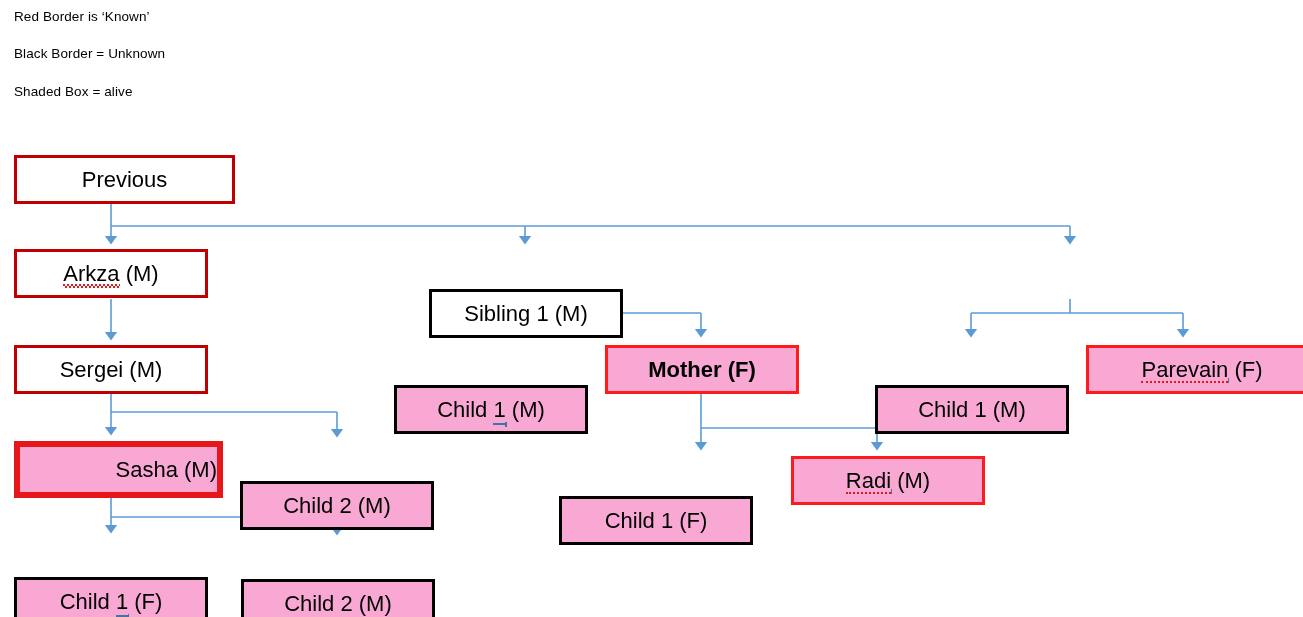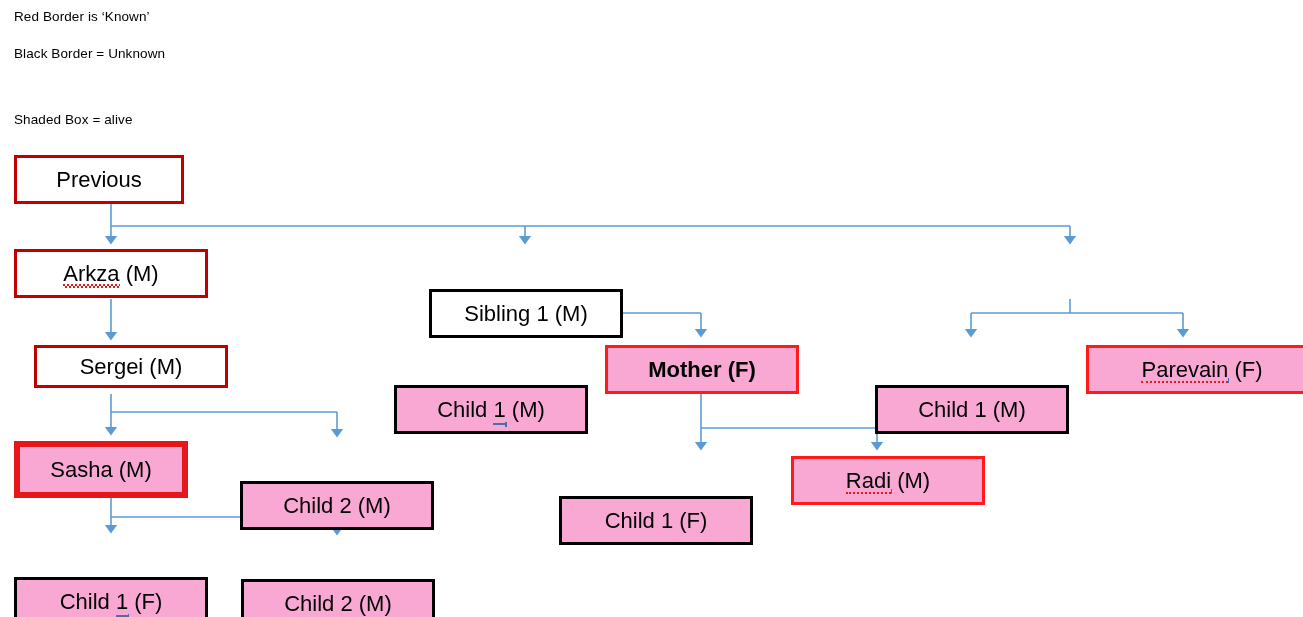--- a/index.html
+++ b/index.html
@@ -123,21 +123,21 @@
     background: #4472A8;
   }
 </style>
 </head>
 <body>
 
 <div id="canvas">
 
   <div class="legend-line" style="left:14px; top:9px;">Red Border is ‘Known’</div>
   <div class="legend-line" style="left:14px; top:46px;">Black Border = Unknown</div>
-  <div class="legend-line" style="left:14px; top:84px;margin-top:28px;">Shaded Box = alive</div>
+  <div class="legend-line" style="left:14px; top:84px;">Shaded Box = alive</div>
 
   <svg id="connectors" viewBox="0 0 1303 617" width="1303" height="617">
     <defs>
       <marker id="arw" markerWidth="9" markerHeight="9" refX="3.2" refY="4.5" orient="auto" markerUnits="strokeWidth">
         <path d="M0,0.6 L0,8.4 L5.4,4.5 z" fill="#5B9BD5"></path>
       </marker>
     </defs>
     <g stroke="#5B9BD5" stroke-width="1.6" fill="none">
 
       <path d="M111,204 L111,226"></path>
@@ -169,54 +169,54 @@
       <path d="M877,428 L877,447" marker-end="url(#arw)"></path>
 
       <path d="M1070,299 L1070,313"></path>
       <path d="M1070,313 L971,313"></path>
       <path d="M1070,313 L1183,313"></path>
       <path d="M971,313 L971,334" marker-end="url(#arw)"></path>
       <path d="M1183,313 L1183,334" marker-end="url(#arw)"></path>
     </g>
   </svg>
 
-  <div class="node white border-darkred" style="left:14px; top:155px; width:170px; height:49px;">
+  <div class="node white border-darkred" style="left:14px; top:155px; width:221px; height:49px;">
     <span class="label">Previous</span>
   </div>
 
   <div class="node white border-darkred" style="left:14px; top:249px; width:194px; height:49px;">
     <span class="label"><span class="squiggle">Arkza</span><span> (M)</span></span>
   </div>
 
   <div class="node white border-black" style="left:429px; top:249px; width:194px; height:49px;">
     <span class="label">Sibling 1 (M)</span>
   </div>
 
 
-  <div class="node white border-darkred" style="left:14px; top:345px; width:194px; height:43px;margin-left:20px;">
+  <div class="node white border-darkred" style="left:14px; top:345px; width:194px; height:49px;">
     <span class="label">Sergei (M)</span>
   </div>
 
   <div class="node shaded border-black" style="left:394px; top:345px; width:194px; height:49px;">
     <span class="label"><span>Child </span><span class="grammar">1 </span><span> (M)</span></span>
   </div>
 
   <div class="node shaded border-red bold" style="left:605px; top:345px; width:194px; height:49px;">
     <span class="label">Mother (F)</span>
   </div>
 
   <div class="node shaded border-black" style="left:875px; top:345px; width:194px; height:49px;">
     <span class="label">Child 1 (M)</span>
   </div>
 
   <div class="node shaded border-red" style="left:1086px; top:345px; width:232px; height:49px;">
     <span class="label"><span class="squiggle dotted">Parevain</span><span class="grammar"> </span><span> (F)</span></span>
   </div>
 
-  <div class="node shaded border-redthick" style="left:14px; top:441px; width:174px; height:57px;">
+  <div class="node shaded border-redthick" style="left:14px; top:441px; width:209px; height:57px;justify-content:flex-end;">
     <span class="label">Sasha (M)</span>
   </div>
 
   <div class="node shaded border-black" style="left:240px; top:441px; width:194px; height:49px;">
     <span class="label">Child 2 (M)</span>
   </div>
 
   <div class="node shaded border-black" style="left:559px; top:456px; width:194px; height:49px;">
     <span class="label">Child 1 (F)</span>
   </div>

